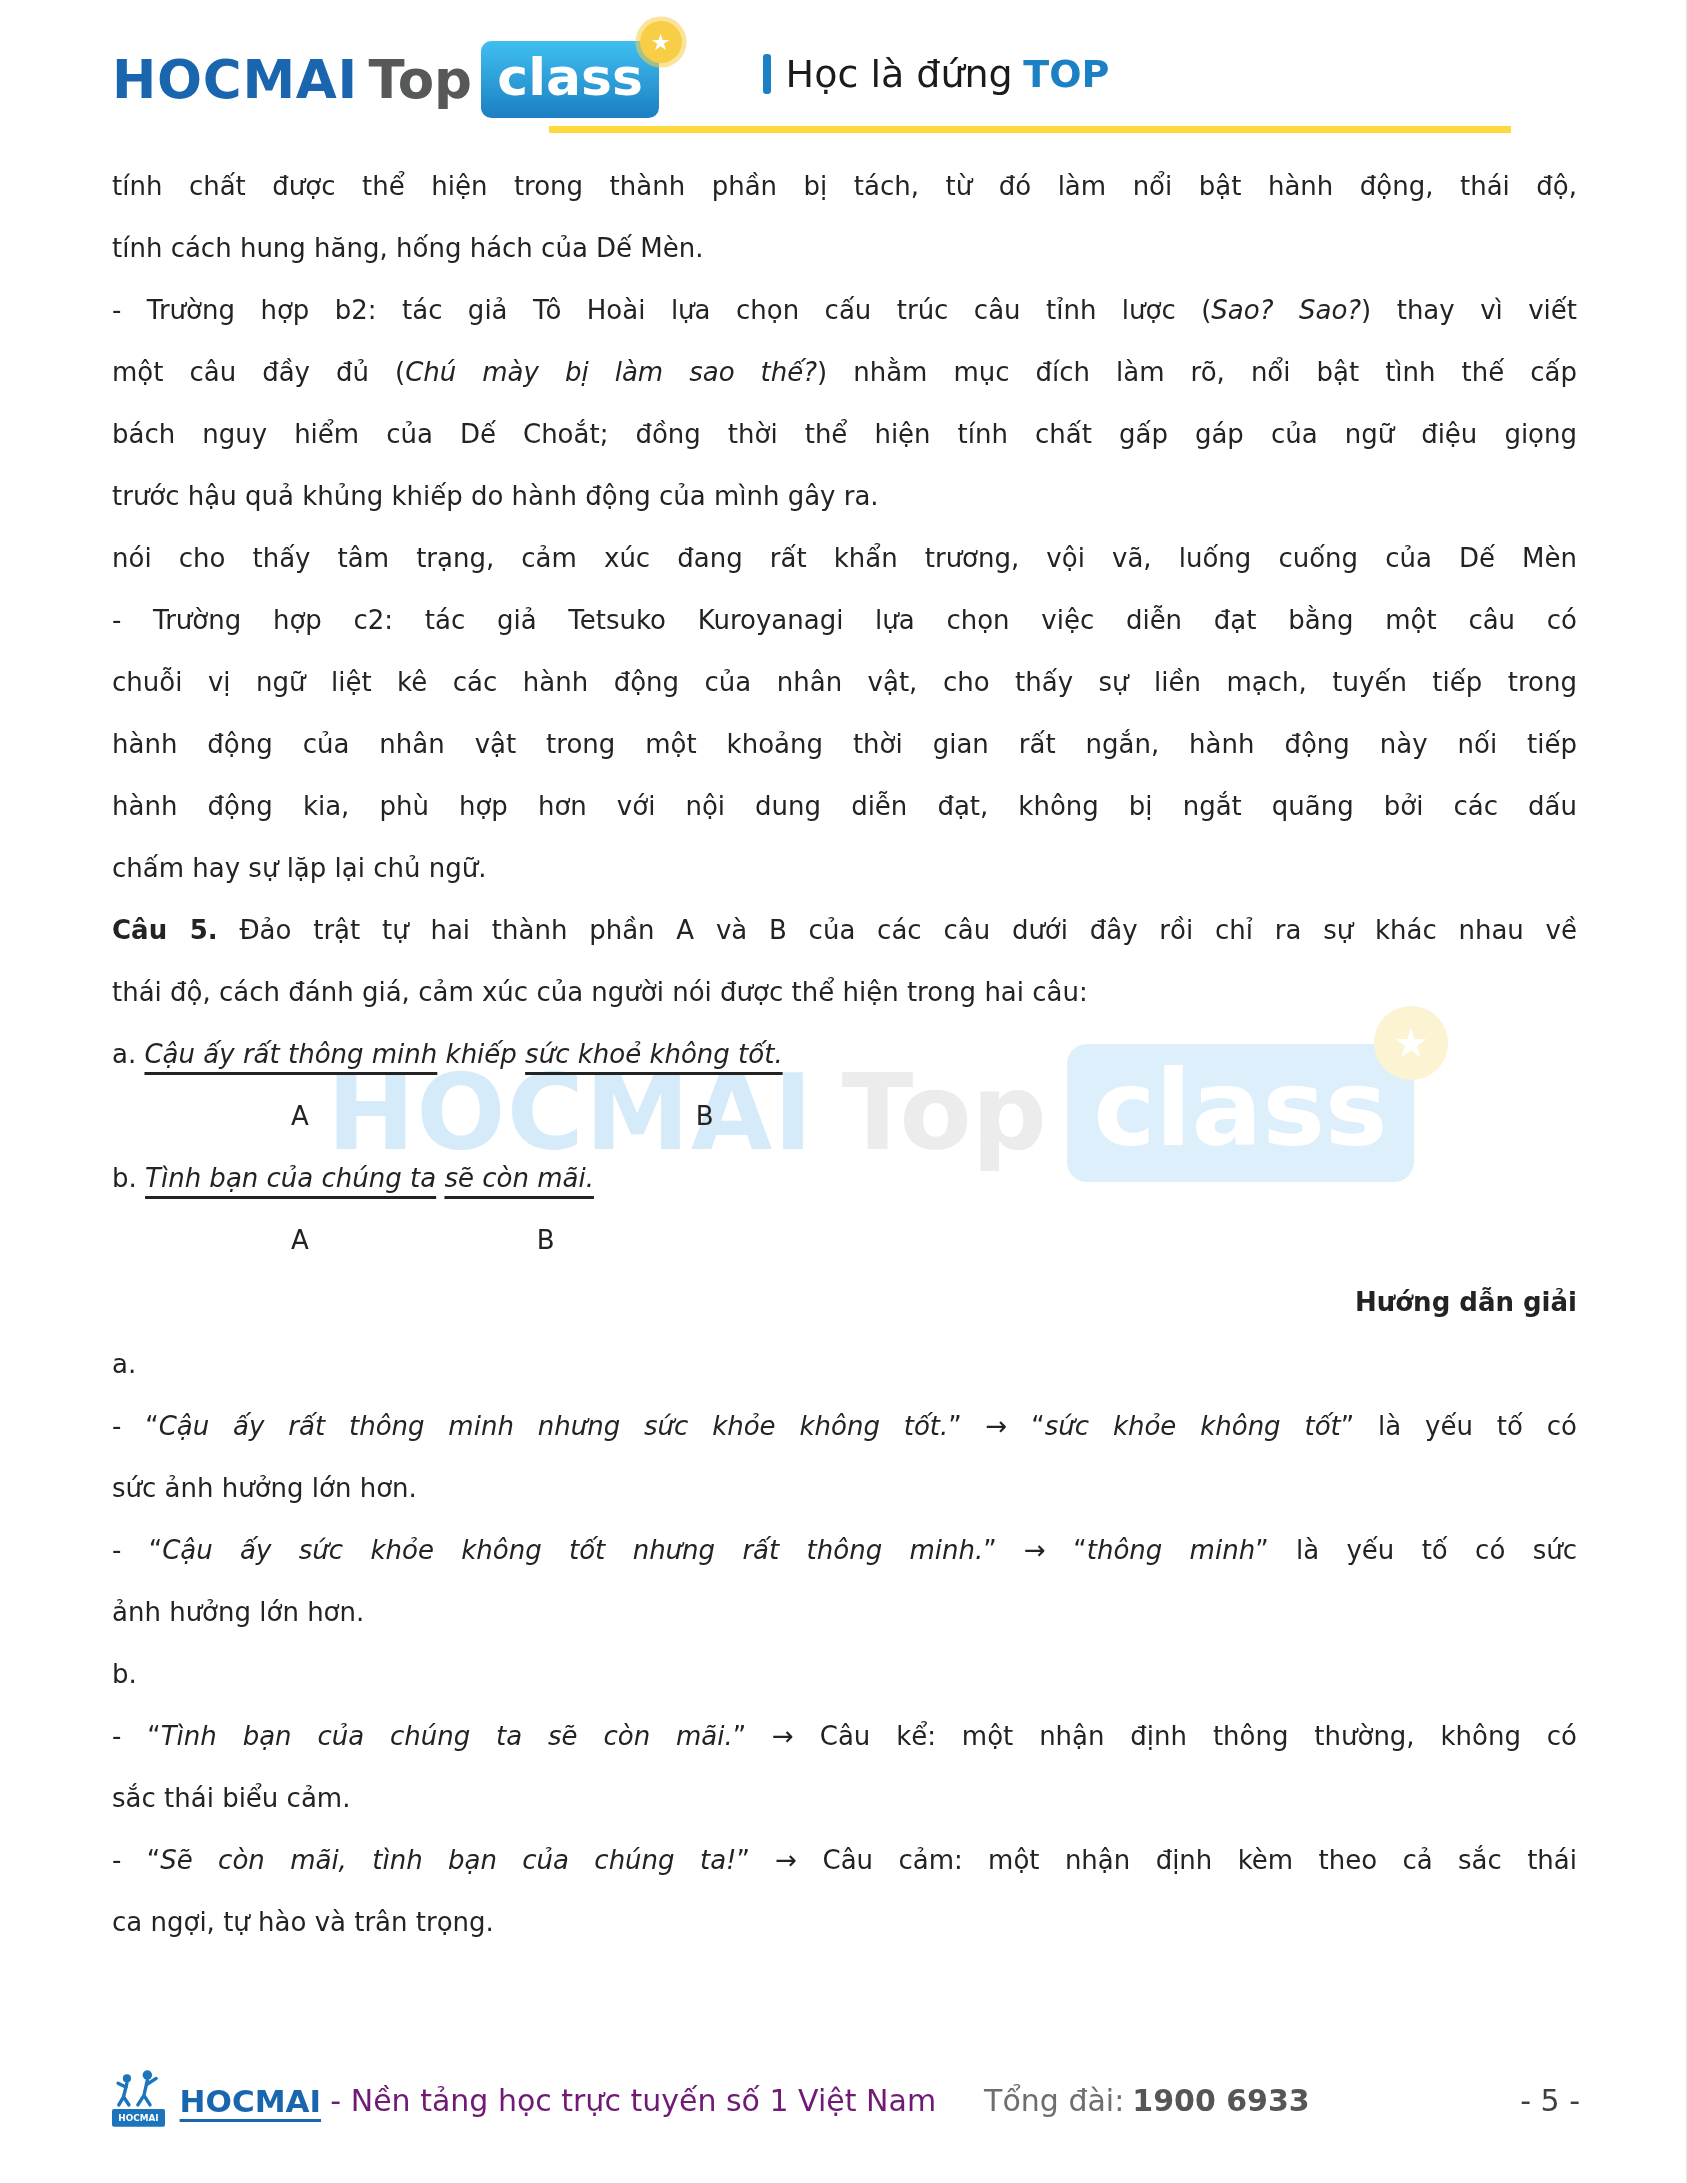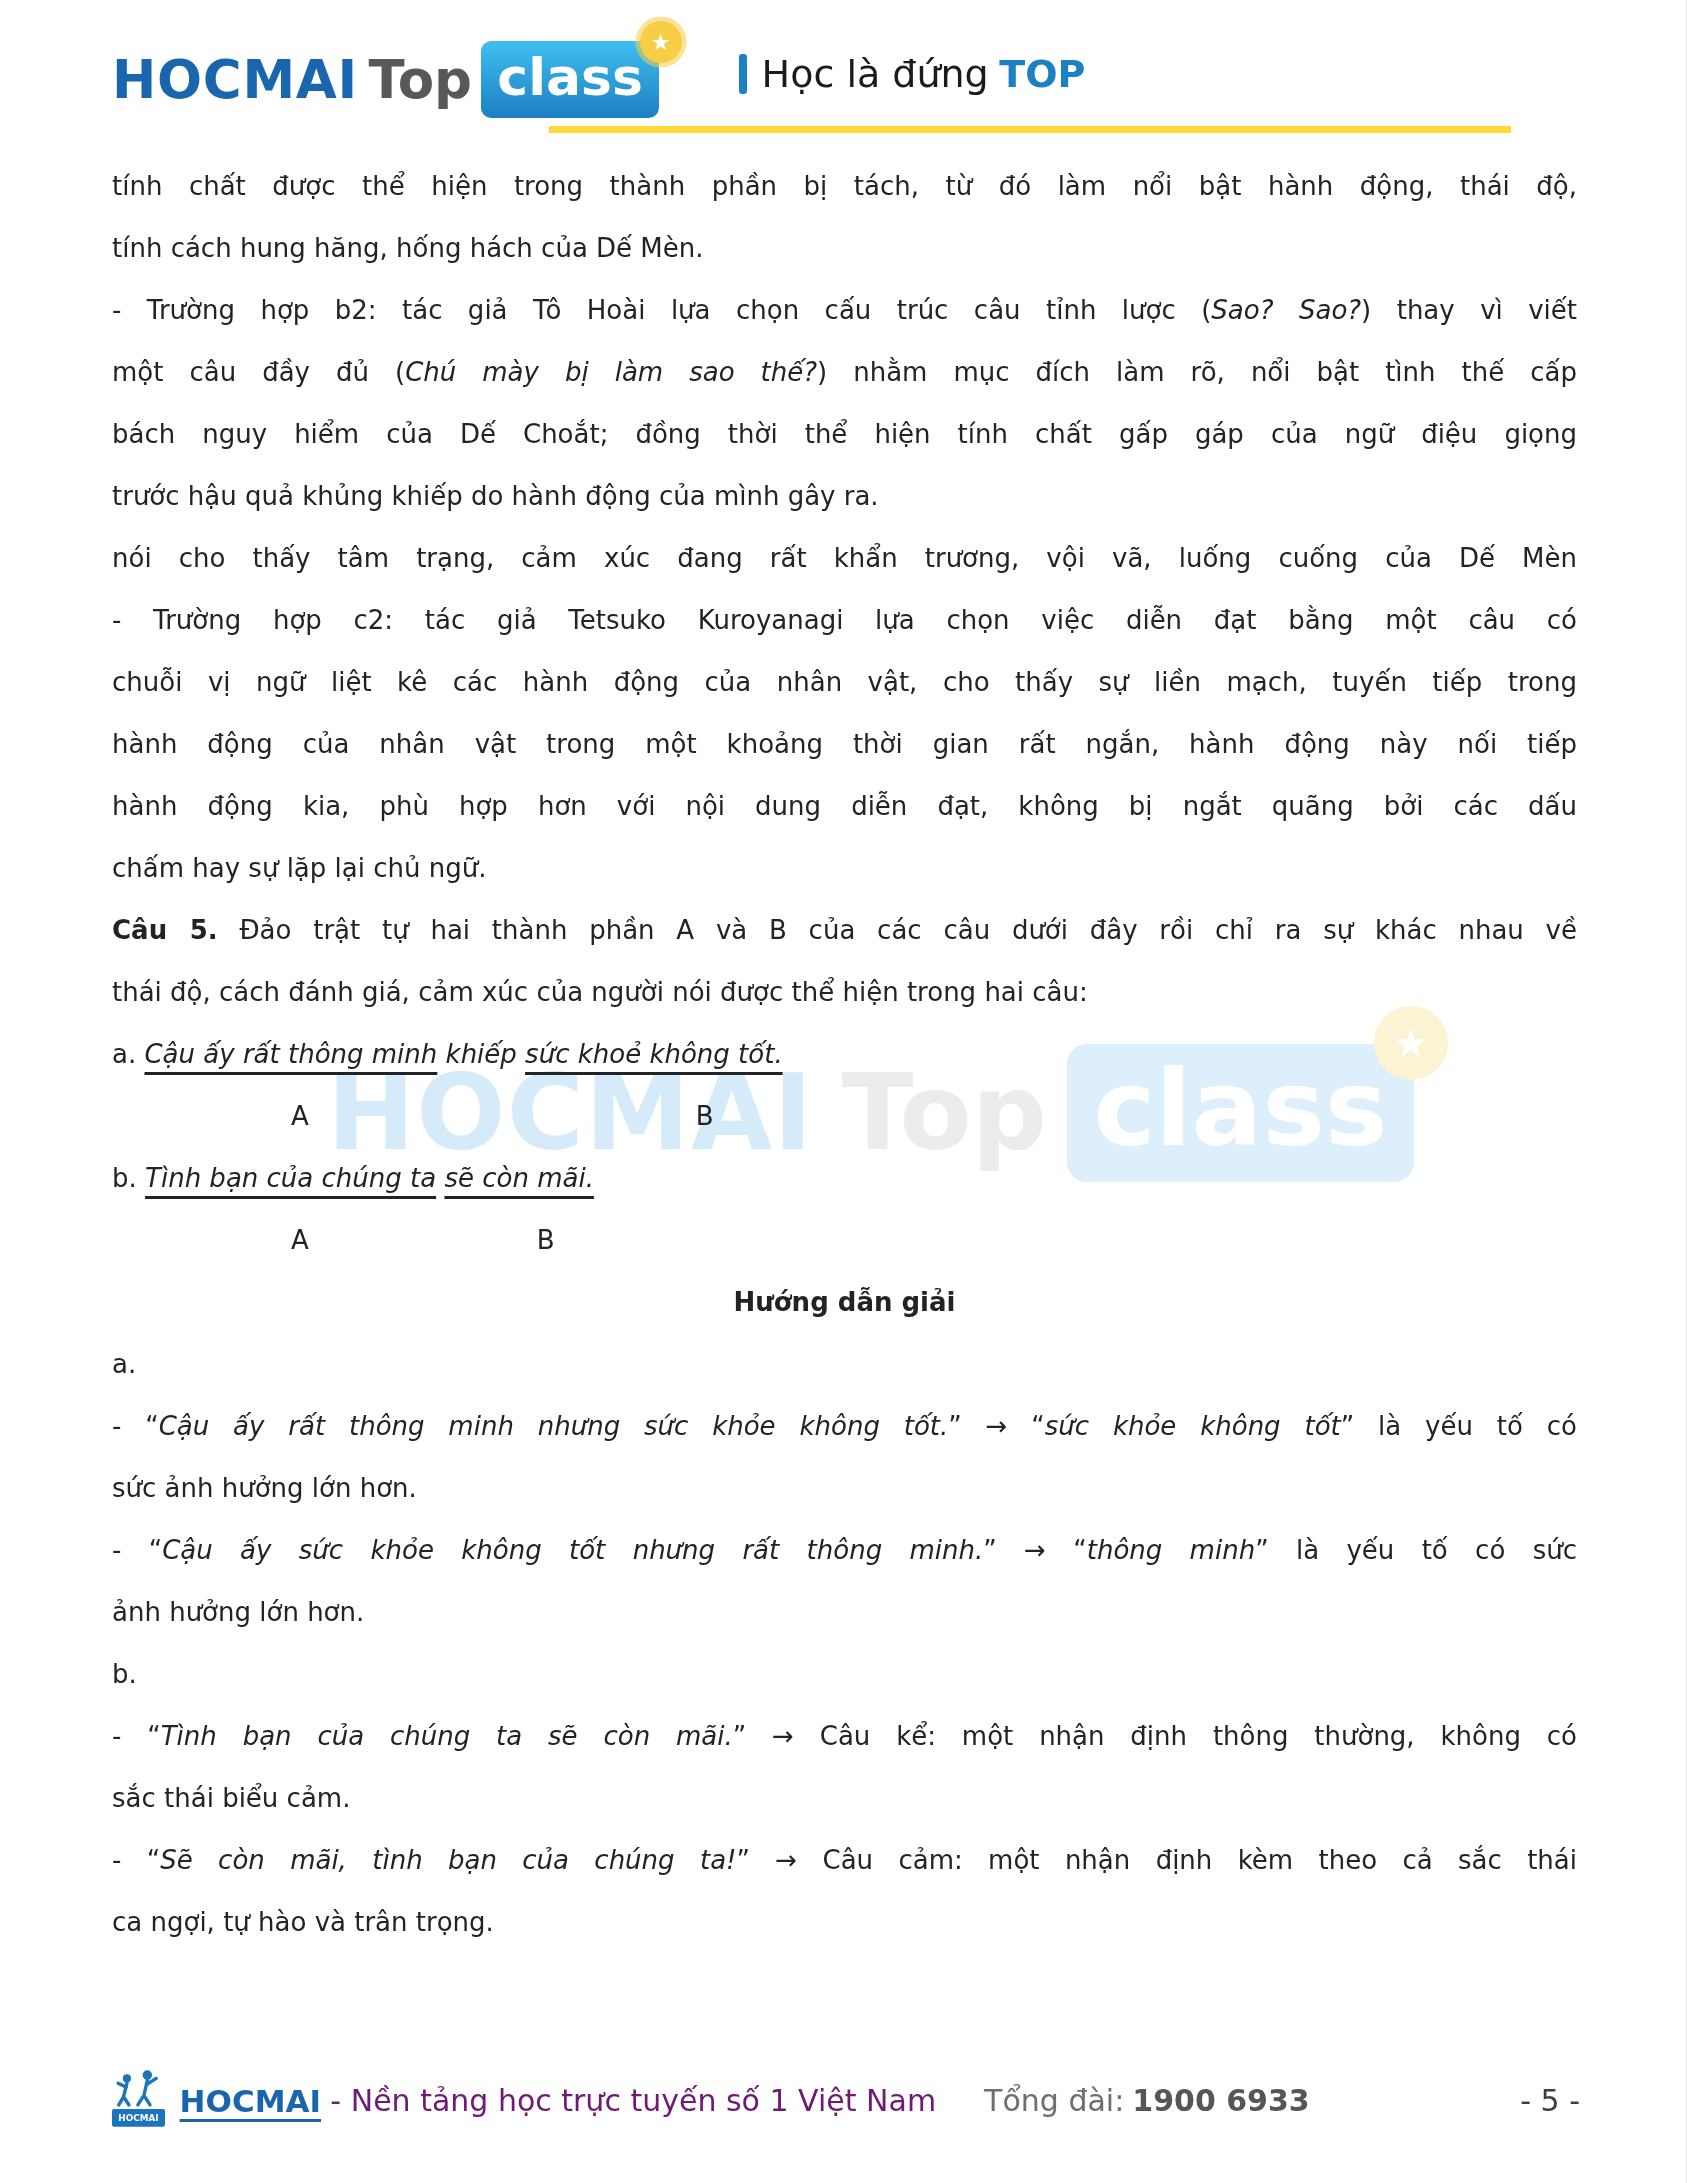--- a/index.html
+++ b/index.html
@@ -12,41 +12,41 @@
   .brand{display:flex;align-items:center;}
   .brand .hocmai{font-size:53px;font-weight:bold;color:var(--brand-blue,#1A66AE);letter-spacing:0.7px;}
   .brand .top{font-size:53px;font-weight:bold;color:var(--top-gray,#57585A);margin-left:10.6px;}
   .classbox{position:relative;margin-left:9.3px;height:69px;display:flex;align-items:center;
     padding:1.3px 16px 6.6px 16px;border-radius:10.6px;
     background:linear-gradient(180deg,var(--class-blue-top,#3FBFF0),var(--class-blue-bottom,#1C7FC2));}
   .classbox .class{font-size:52px;font-weight:bold;color:#fff;}
   .badge{position:absolute;top:-20px;right:-22.5px;width:42px;height:42px;border-radius:50%;
     background:var(--badge-yellow,#F7CE46);box-shadow:0 0 0 4.6px rgba(247,206,70,.55);
     display:flex;align-items:center;justify-content:center;color:#fff;font-size:22.5px;}
-  .slogan{display:flex;align-items:center;margin-left:52px;padding-top:10.6px;padding-left:28px;}
+  .slogan{display:flex;align-items:center;margin-left:76px;padding-top:10.6px;padding-left:28px;}
   .slogan-bar{width:8px;height:40px;border-radius:3.3px;background:var(--slogan-blue,#1B80C4);margin-right:14.6px;}
   .slogan-text{font-size:38px;color:#1b1b1b;}
   .slogan-top{font-size:38px;font-weight:bold;color:var(--slogan-blue,#1B80C4);margin-left:10.6px;}
   .header-underline{position:absolute;left:549px;right:175px;top:126px;height:6.6px;
     background:var(--underline-yellow,#FFD83C);z-index:3;}
   
   .watermark{position:absolute;left:327px;top:1044px;display:flex;align-items:center;z-index:1;}
   .wm-hocmai{font-size:105px;font-weight:800;color:var(--watermark-blue,#D6EBFA);letter-spacing:1.3px;}
   .wm-top{font-size:105px;font-weight:800;color:var(--watermark-gray,#ECECEC);margin-left:28px;}
   .wm-box{position:relative;margin-left:20px;border-radius:20px;background:var(--watermark-box,#DCEFFB);
     padding:4px 26.5px 12px 26.5px;}
   .wm-class{font-size:105px;font-weight:800;color:#ffffff;}
   .wm-badge{position:absolute;top:-38px;right:-34px;width:74px;height:74px;border-radius:50%;
     background:var(--watermark-badge,#FBF3D2);display:flex;align-items:center;justify-content:center;
     color:#fff;font-size:40px;}
   
   .content{position:absolute;left:112px;right:109px;top:155px;z-index:2;}
   .line{min-height:62px;line-height:62px;font-size:26px;white-space:normal;}
   .line.j{text-align:justify;text-align-last:justify;}
-  .line.c{text-align:center;}
+  .line.c{text-align:right;}
   .line .i{font-style:italic;}
   .line .b{font-weight:bold;}
   .line .u{text-decoration:underline;text-decoration-thickness:2.6px;text-underline-offset:9.3px;}
   .line .ab{display:inline-block;}
   
   .footer{position:absolute;left:112px;right:106px;top:2069px;display:flex;align-items:center;z-index:2;}
   .f-icon{flex:0 0 auto;margin-right:14.6px;}
   .f-brand{font-size:31px;font-weight:bold;color:var(--brand-blue,#1A66AE);
     text-decoration:underline;text-decoration-thickness:2.6px;text-underline-offset:6.6px;}
   .f-tagline{font-size:30px;color:#701a75;margin-left:9.3px;}

